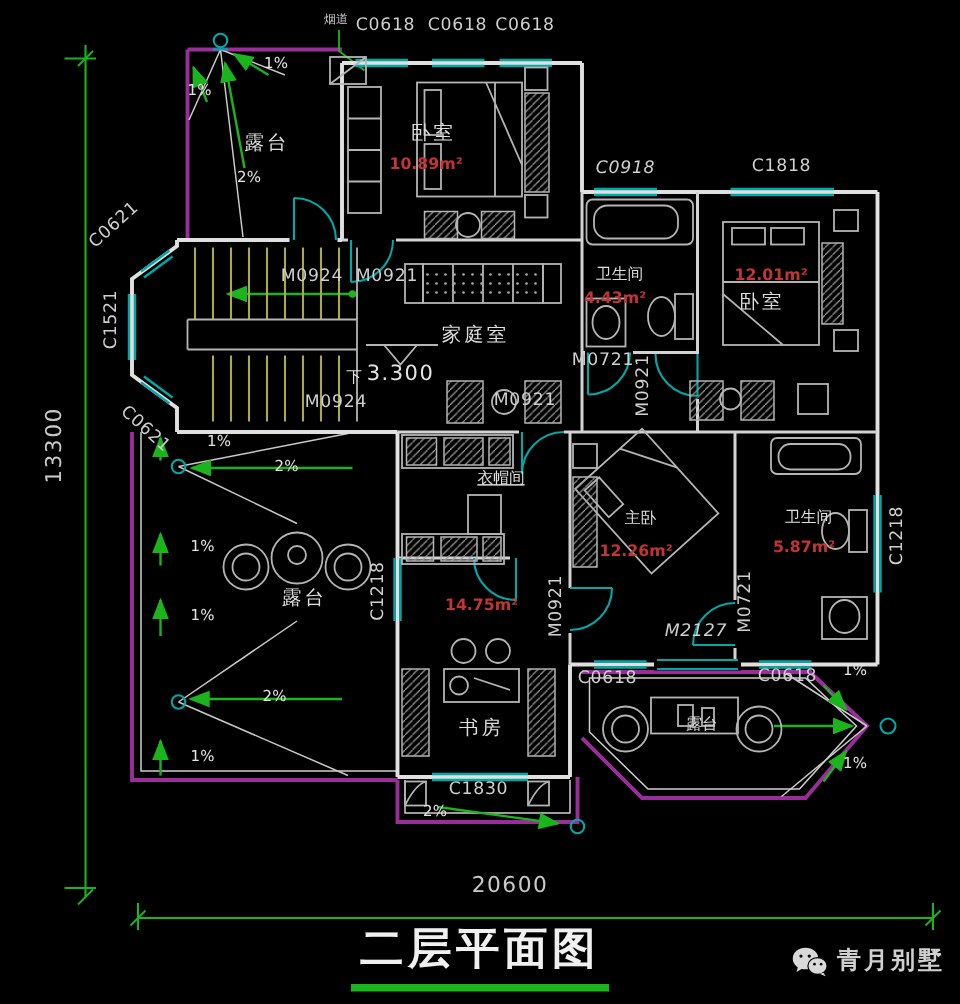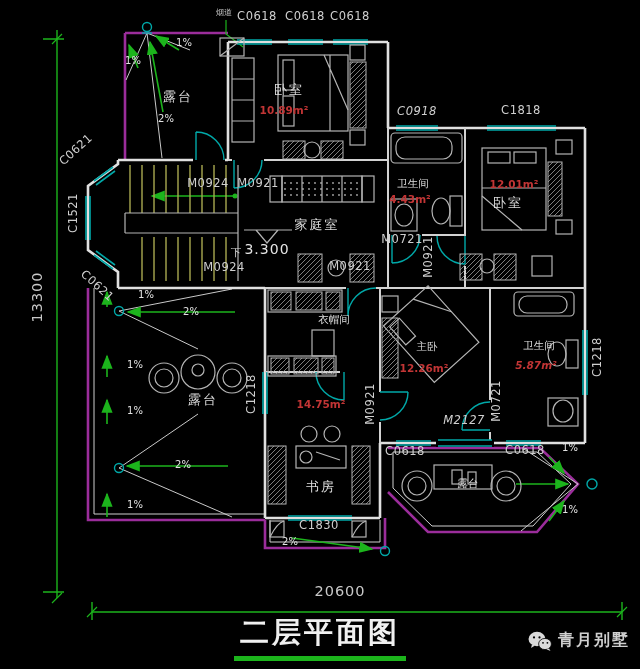--- a/index.html
+++ b/index.html
@@ -283,31 +283,31 @@
       <span class="lbl code" style="left: 497px; top: 401px; transform: translate(-50%, -50%) rotate(-90deg);">M0721</span>
       <span class="lbl code" style="left: 598px; top: 357px; transform: translate(-50%, -50%) rotate(-90deg);">C1218</span>
       <span class="lbl code" style="left: 405px; top: 452px;">C0618</span>
       <span class="lbl code" style="left: 525px; top: 451px;">C0618</span>
       <span class="lbl code" style="left: 319px; top: 526px;">C1830</span>
       <span class="lbl room" style="left: 178px; top: 96px;">露台</span>
       <span class="lbl room" style="left: 289px; top: 89px;">卧室</span>
       <span class="lbl room-sm" style="left: 413px; top: 183px;">卫生间</span>
       <span class="lbl room" style="left: 508px; top: 202px;">卧室</span>
       <span class="lbl room" style="left: 317px; top: 224px;">家庭室</span>
-      <span class="lbl room-sm" style="left: 334px; top: 319px;">衣帽间</span>
+      <span class="lbl room-sm" style="left: 334px; top: 319px; text-decoration: underline;">衣帽间</span>
       <span class="lbl room" style="left: 203px; top: 399px;">露台</span>
       <span class="lbl room-sm" style="left: 427px; top: 347px; font-family: Liberation Mono, monospace;">主卧</span>
       <span class="lbl room-sm" style="left: 539px; top: 345px;">卫生间</span>
       <span class="lbl room" style="left: 321px; top: 486px;">书房</span>
       <span class="lbl room-sm" style="left: 468px; top: 483px;">露台</span>
       <span class="lbl area" style="left: 284px; top: 110px;">10.89m²</span>
       <span class="lbl area" style="left: 410px; top: 199px;">4.43m²</span>
       <span class="lbl area" style="left: 514px; top: 184px;">12.01m²</span>
       <span class="lbl area" style="left: 424px; top: 368px;">12.26m²</span>
-      <span class="lbl area" style="left: 536px; top: 365px; font-style: italic;">5.87m²</span>
+      <span class="lbl area" style="left: 536px; top: 365px;">5.87m²</span>
       <span class="lbl area" style="left: 321px; top: 404px;">14.75m²</span>
       <span class="lbl slope" style="left: 184px; top: 43px;">1%</span>
       <span class="lbl slope" style="left: 133px; top: 61px;">1%</span>
       <span class="lbl slope" style="left: 166px; top: 119px;">2%</span>
       <span class="lbl slope" style="left: 146px; top: 295px;">1%</span>
       <span class="lbl slope" style="left: 191px; top: 312px;">2%</span>
       <span class="lbl slope" style="left: 135px; top: 365px;">1%</span>
       <span class="lbl slope" style="left: 135px; top: 411px;">1%</span>
       <span class="lbl slope" style="left: 183px; top: 465px;">2%</span>
       <span class="lbl slope" style="left: 135px; top: 505px;">1%</span>

